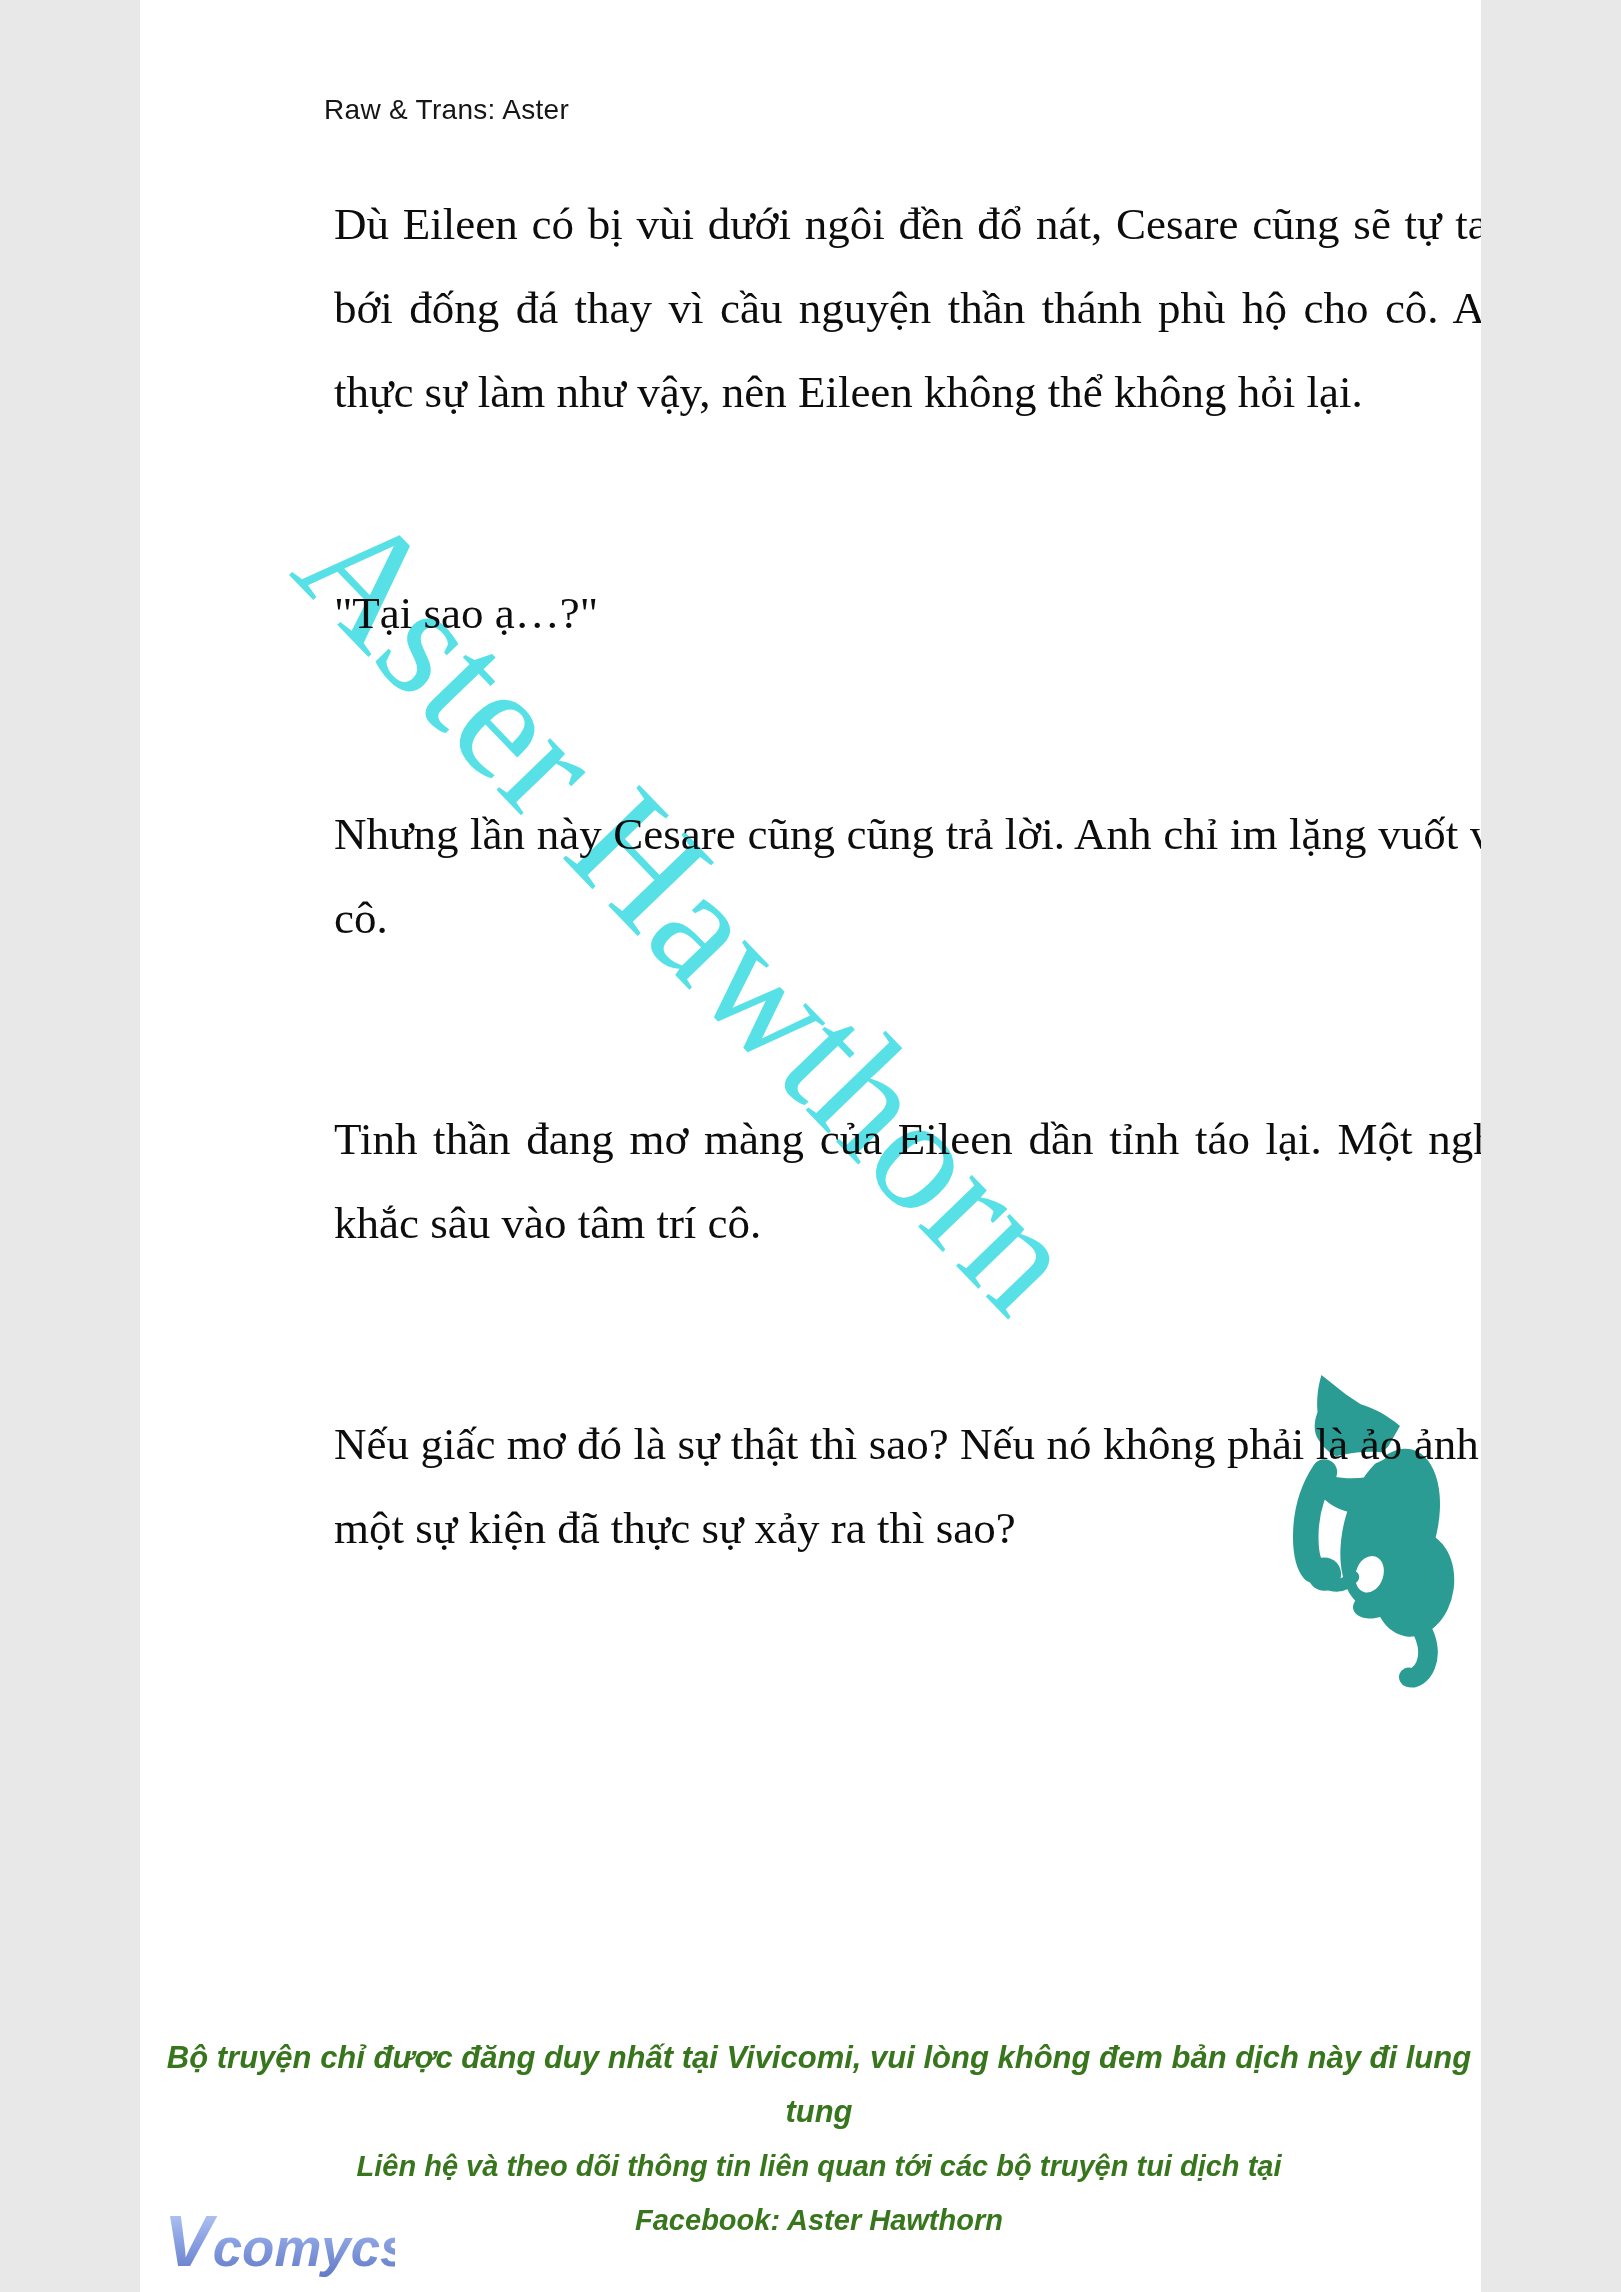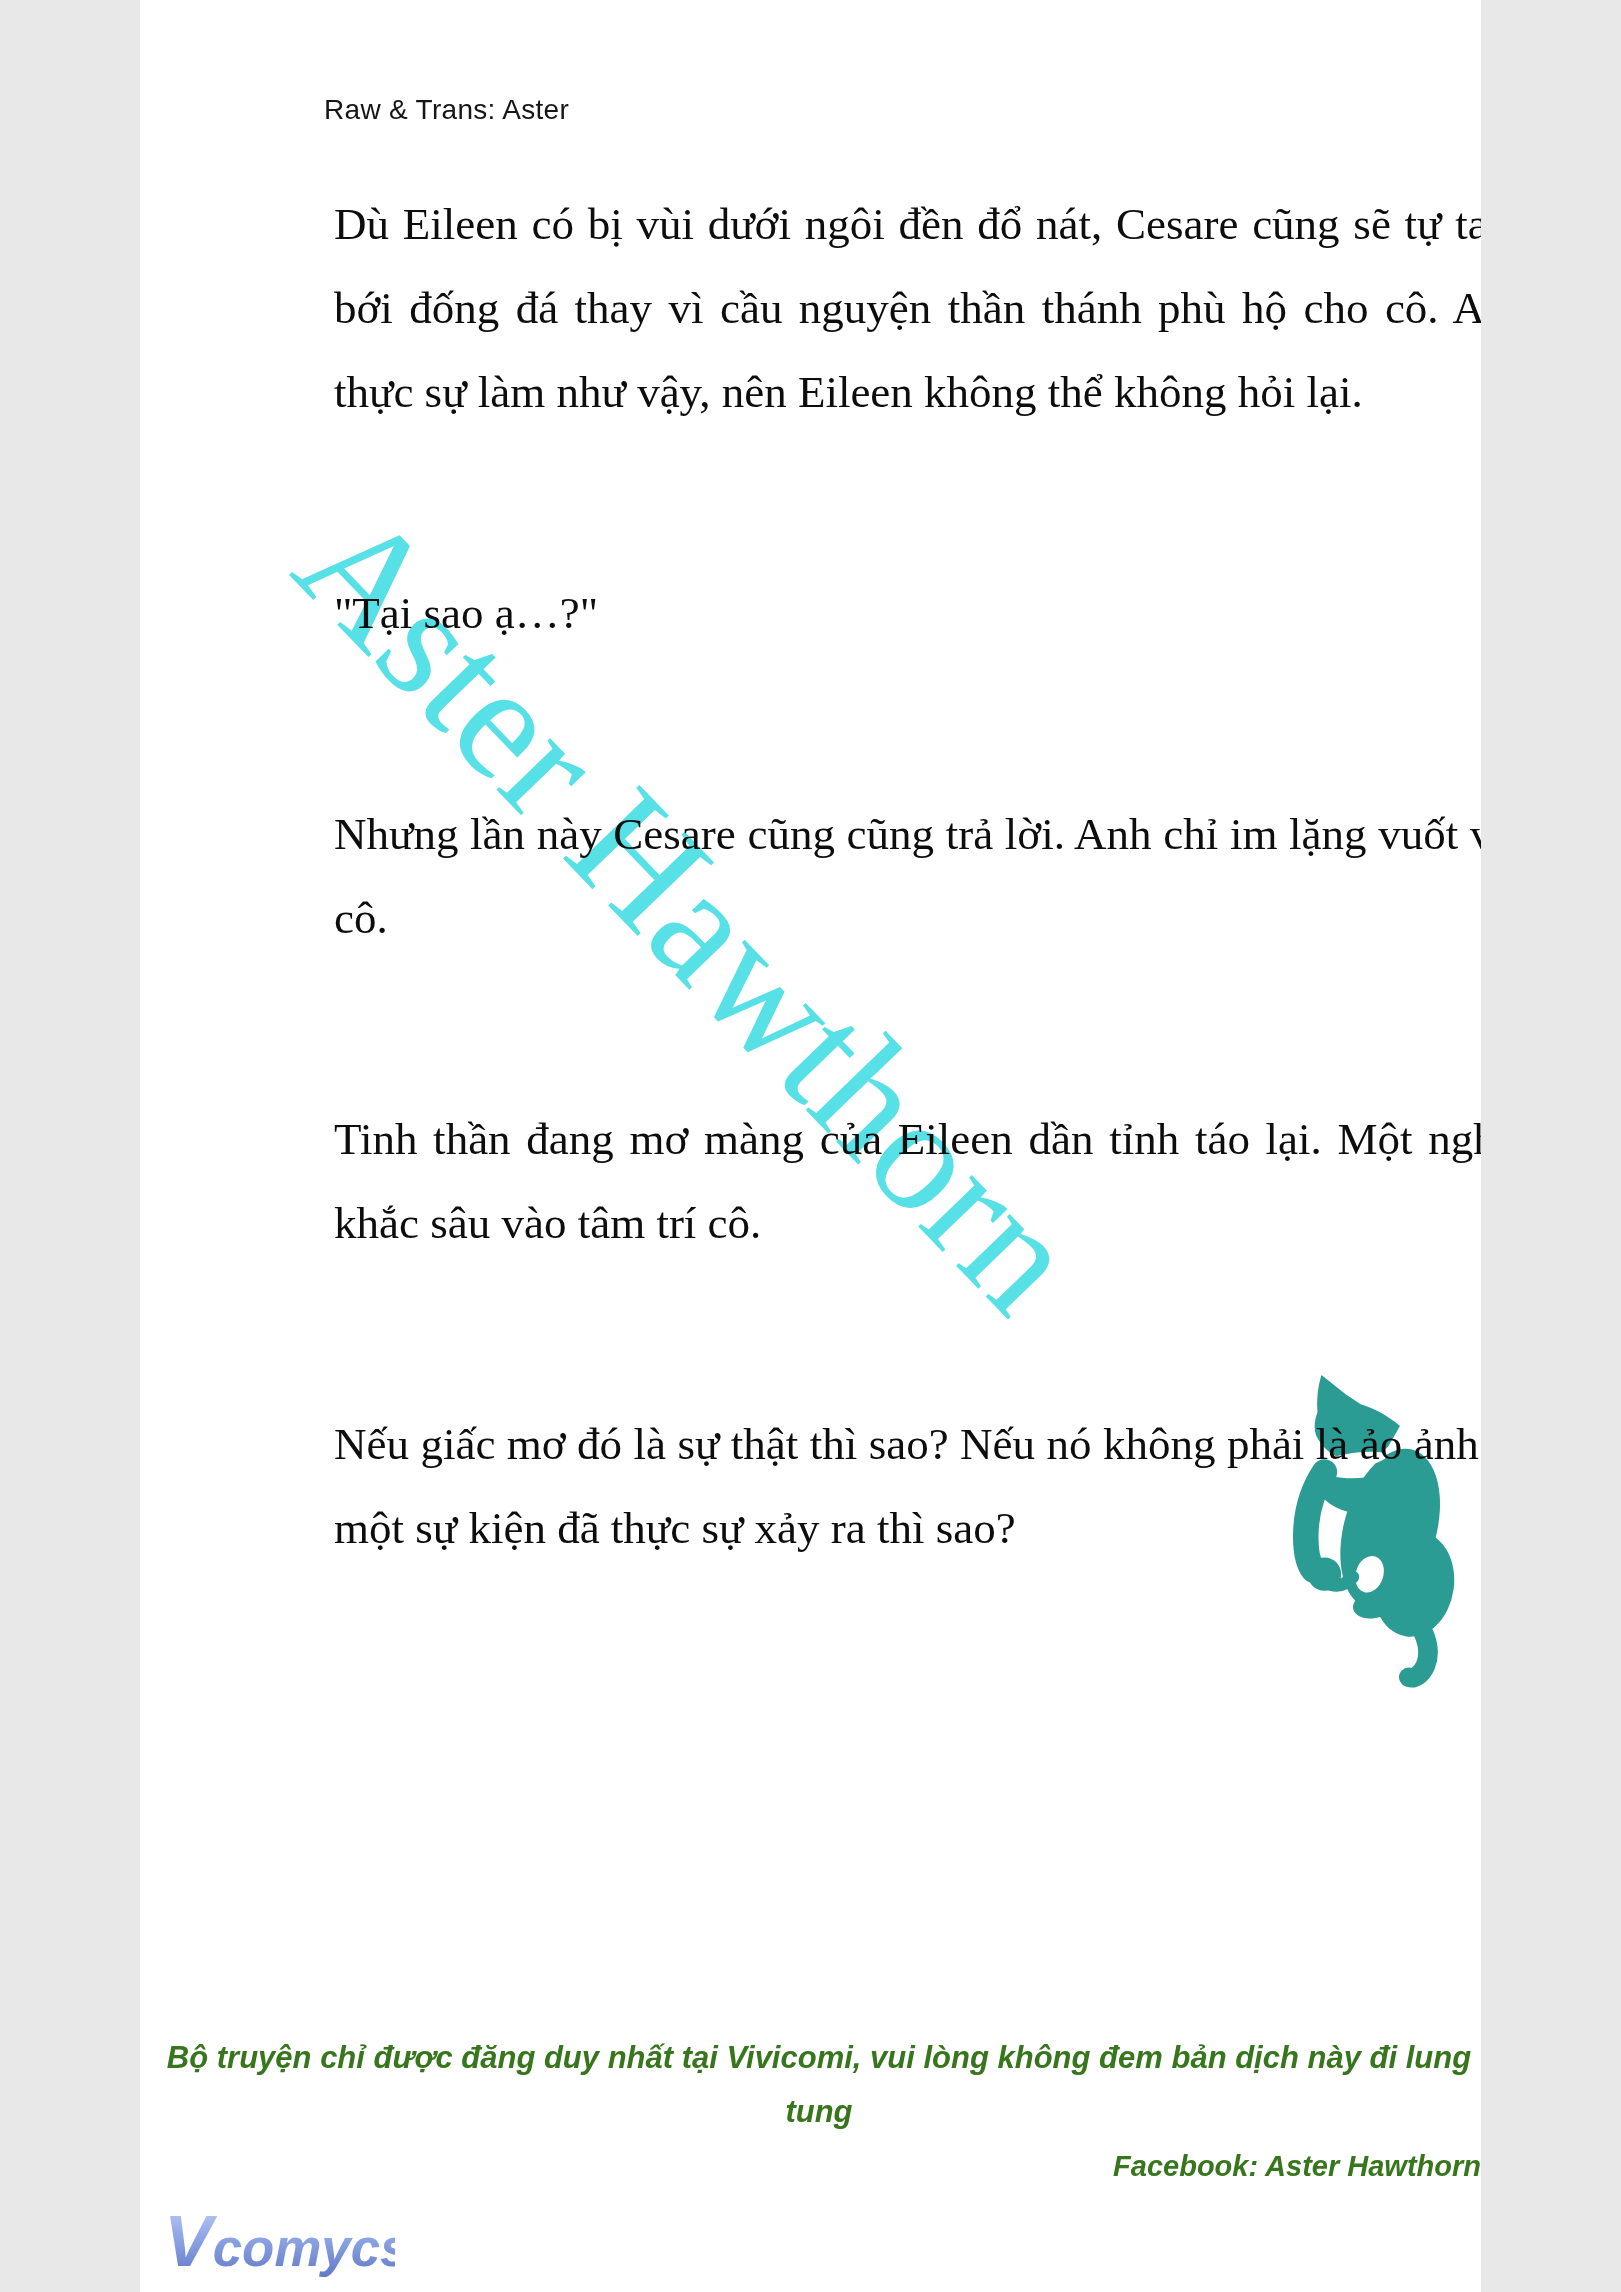--- a/index.html
+++ b/index.html
@@ -52,21 +52,21 @@
   .tealS2{stroke:var(--cat);stroke-width:13;fill:none;stroke-linecap:round;}
   .tealS3{stroke:var(--cat);stroke-width:20;fill:none;stroke-linecap:round;}
   .footer{
     position:absolute;left:0;top:2031px;width:100%;z-index:2;
     text-align:center;color:var(--footer);
     font-family:"Liberation Sans", sans-serif;
     font-weight:bold;font-style:italic;padding-left:17px;
   }
   .footer .f1{font-size:31px;line-height:54px;}
   .footer .f2{font-size:29px;line-height:54px;}
-  .footer .f3{font-size:29px;line-height:54px;text-align:right;}
+  .footer .f3{font-size:29px;line-height:54px;}
   .vlogo{
     position:absolute;left:19.6px;top:2201px;z-index:2;
     width:235px;height:90px;
   }
   .vlogo text{
     font-family:"Liberation Sans", sans-serif;
     font-weight:bold;font-style:italic;
     fill:url(#logograd);
   }
   .s1{stop-color:var(--logo_top);}
@@ -107,20 +107,21 @@
   <div class="bodytext">
     <p>Dù Eileen có bị vùi dưới ngôi đền đổ nát, Cesare cũng sẽ tự tay đào bới đống đá thay vì cầu nguyện thần thánh phù hộ cho cô. Anh đã thực sự làm như vậy, nên Eileen không thể không hỏi lại.</p>
     <p>"Tại sao ạ…?"</p>
     <p>Nhưng lần này Cesare cũng cũng trả lời. Anh chỉ im lặng vuốt ve gáy cô.</p>
     <p>Tinh thần đang mơ màng của Eileen dần tỉnh táo lại. Một nghi vấn khắc sâu vào tâm trí cô.</p>
     <p class="italic">Nếu giấc mơ đó là sự thật thì sao? Nếu nó không phải là ảo ảnh mà là một sự kiện đã thực sự xảy ra thì sao?</p>
   </div>
 
   <div class="footer">
     <div class="f1">Bộ truyện chỉ được đăng duy nhất tại Vivicomi, vui lòng không đem bản dịch này đi lung tung</div>
+    <div class="f2">Liên hệ và theo dõi thông tin liên quan tới các bộ truyện tui dịch tại</div>
     <div class="f3">Facebook: Aster Hawthorn</div>
   </div>
 
   <svg class="vlogo" viewBox="0 0 240 92" xmlns="http://www.w3.org/2000/svg" aria-hidden="true">
     <defs>
       <linearGradient id="logograd" x1="0" y1="0" x2="0" y2="1">
         <stop class="s1" offset="0"></stop>
         <stop class="s2" offset="0.45"></stop>
         <stop class="s3" offset="1"></stop>
       </linearGradient>

